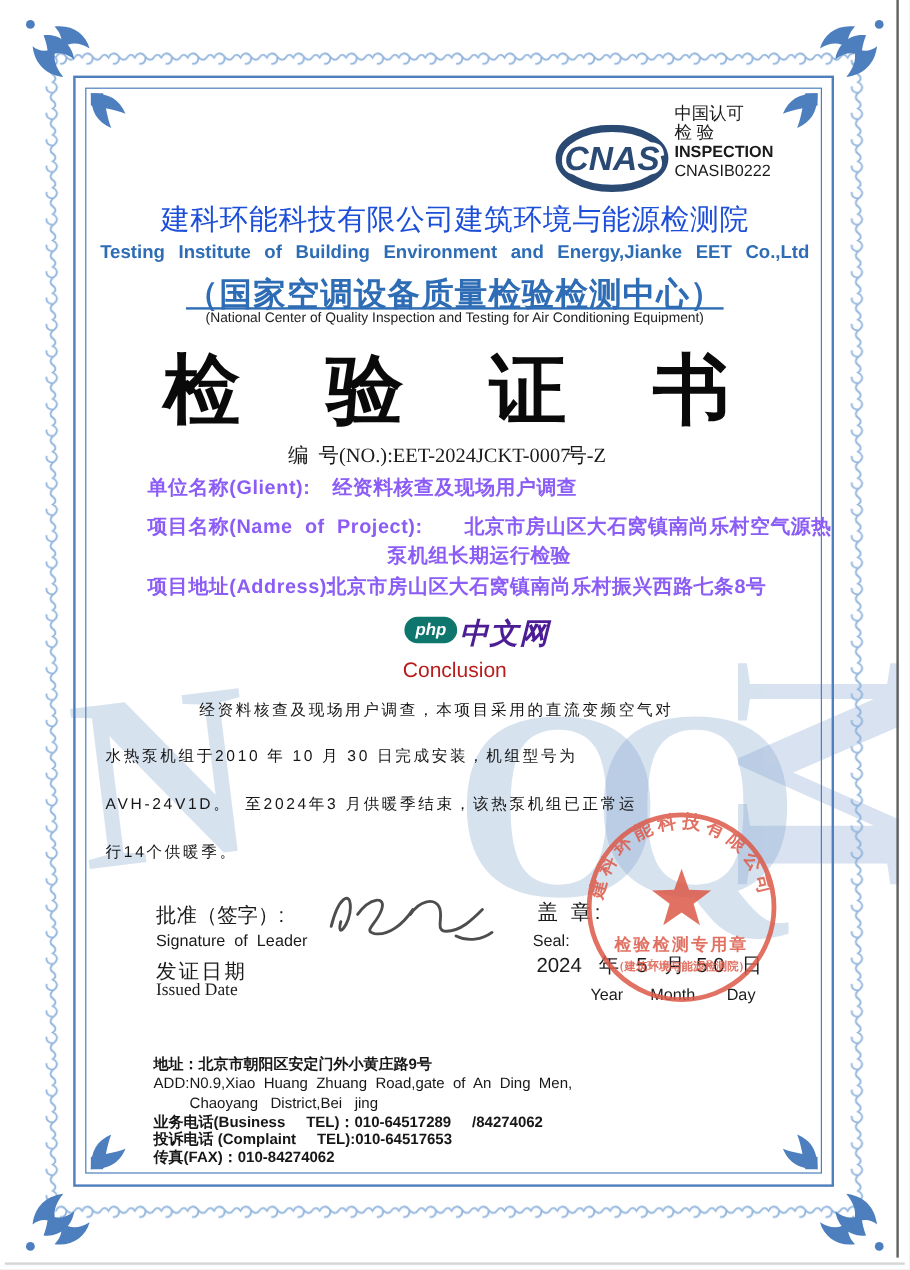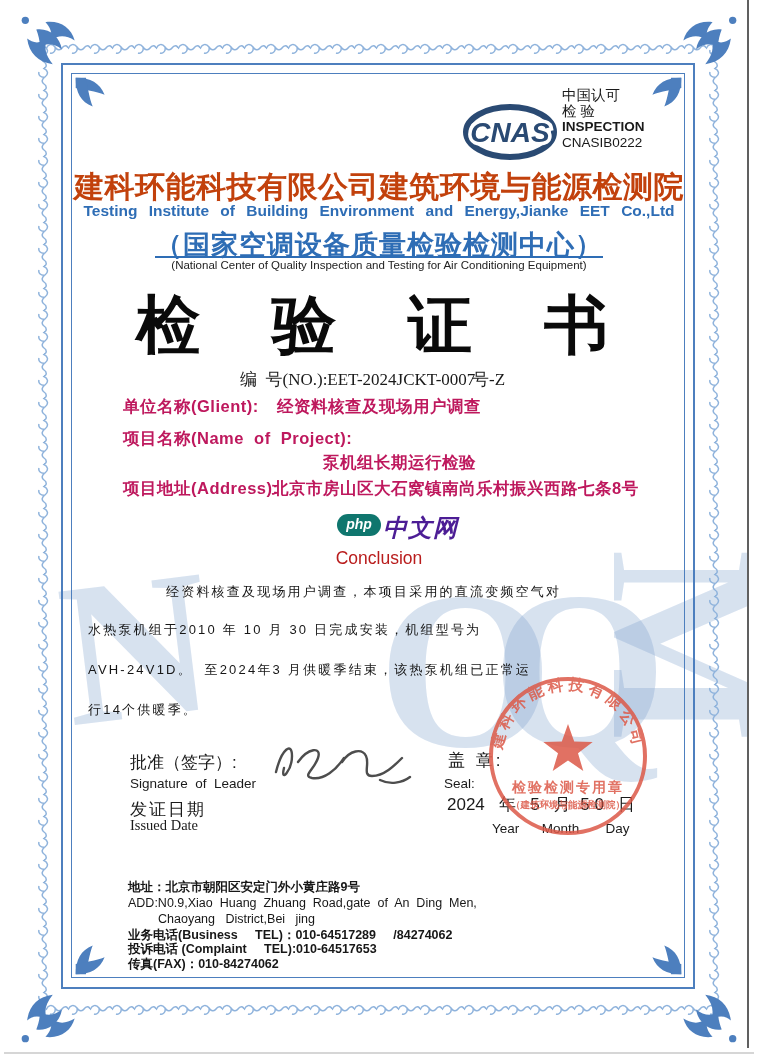--- a/index.html
+++ b/index.html
@@ -19,30 +19,30 @@
   .wm-n{left:62px;top:530px;font-size:205px;transform:rotate(-7deg);}
   .wm-o1{left:378px;top:540px;font-size:225px;}
   .wm-o2{left:492px;top:540px;font-size:225px;}
   .wm-m{left:586px;top:528px;font-size:205px;transform:rotate(90deg);}
   
   .cnas-logo{left:462px;top:104px;z-index:2;}
   .cnas-text{left:562px;top:87px;z-index:2;line-height:16px;font-size:14.5px;}
   .cnas-text .b{font-weight:bold;font-size:13.5px;}
   .cnas-text .c{font-size:13.5px;}
   
-  .title-cn{top:167px;font-size:30px;font-weight:bold;color:#c2410c;letter-spacing:.5px;z-index:2;}
+  .title-cn{top:167px;font-size:24px;font-weight:normal;color:#1d4ed8;letter-spacing:.5px;z-index:2;}
   .title-en{top:202px;font-size:15.5px;font-weight:bold;color:#2e6db5;word-spacing:7px;z-index:2;}
   .subtitle-cn{top:227px;font-size:27px;font-weight:bold;color:#2e6db5;letter-spacing:1px;z-index:2;text-decoration:underline;}
   .subtitle-en{top:259px;font-size:11.5px;color:#222;z-index:2;}
   .cert-title{top:282px;font-size:64px;font-weight:bold;color:#0a0a0a;letter-spacing:14px;word-spacing:28px;
               font-family:"Liberation Serif","DejaVu Serif",serif;z-index:2;}
   .cert-no{left:240px;top:368px;font-size:17px;font-family:"Liberation Serif","DejaVu Serif",serif;z-index:2;}
   .cert-no-suffix{left:472px;top:368px;font-size:17px;font-family:"Liberation Serif","DejaVu Serif",serif;z-index:2;}
   
-  .field{font-size:16.5px;font-weight:bold;color:#be185d;z-index:2;letter-spacing:.5px;}
+  .field{font-size:16.5px;font-weight:bold;color:#8b5cf6;z-index:2;letter-spacing:.5px;}
   .fl-client{left:123px;top:396px;} .fv-client{left:277px;top:396px;}
   .fl-project{left:123px;top:428px;} .fv-project{left:387px;top:428px;}
   .fv-project2{left:323px;top:452px;}
   .fl-address{left:123px;top:478px;} .fv-address{left:272px;top:478px;}
   
   .php-pill{left:337px;top:514px;width:44px;height:22px;border-radius:11px;background:#0f766e;color:#fff;
             font-size:14px;font-weight:bold;font-style:italic;text-align:center;line-height:21px;z-index:3;}
   .logo-suffix{left:383px;top:512px;font-size:24px;font-weight:bold;color:#4c1d95;letter-spacing:1px;z-index:2;font-style:italic;}
   .conclusion-heading{top:548px;font-size:17.5px;color:#b91c1c;z-index:2;}
   .body-line{font-size:13px;letter-spacing:2.2px;color:#161616;z-index:2;}
@@ -184,20 +184,21 @@
   <div class="abs centered subtitle-cn">（国家空调设备质量检验检测中心）</div>
   <div class="abs centered subtitle-en">(National Center of Quality Inspection and Testing for Air Conditioning Equipment)</div>
 
   <div class="abs centered cert-title">检 验 证 书</div>
   <div class="abs cert-no pre">编  号(NO.):EET-2024JCKT-0007</div>
   <div class="abs cert-no-suffix">号-Z</div>
 
   <div class="abs field fl-client pre">单位名称(Glient):</div>
   <div class="abs field fv-client">经资料核查及现场用户调查</div>
   <div class="abs field fl-project pre">项目名称(Name  of  Project):</div>
+  <div class="abs field fv-project">北京市房山区大石窝镇南尚乐村空气源热</div>
   <div class="abs field fv-project2">泵机组长期运行检验</div>
   <div class="abs field fl-address">项目地址(Address):</div>
   <div class="abs field fv-address">北京市房山区大石窝镇南尚乐村振兴西路七条8号</div>
 
   <div class="abs php-pill">php</div>
   <div class="abs logo-suffix">中文网</div>
   <div class="abs centered conclusion-heading">Conclusion</div>
   <div class="abs body-line bl0 pre">经资料核查及现场用户调查，本项目采用的直流变频空气对</div>
   <div class="abs body-line bl1 pre">水热泵机组于2010 年 10 月 30 日完成安装，机组型号为</div>
   <div class="abs body-line bl2 pre">AVH-24V1D。  至2024年3 月供暖季结束，该热泵机组已正常运</div>

